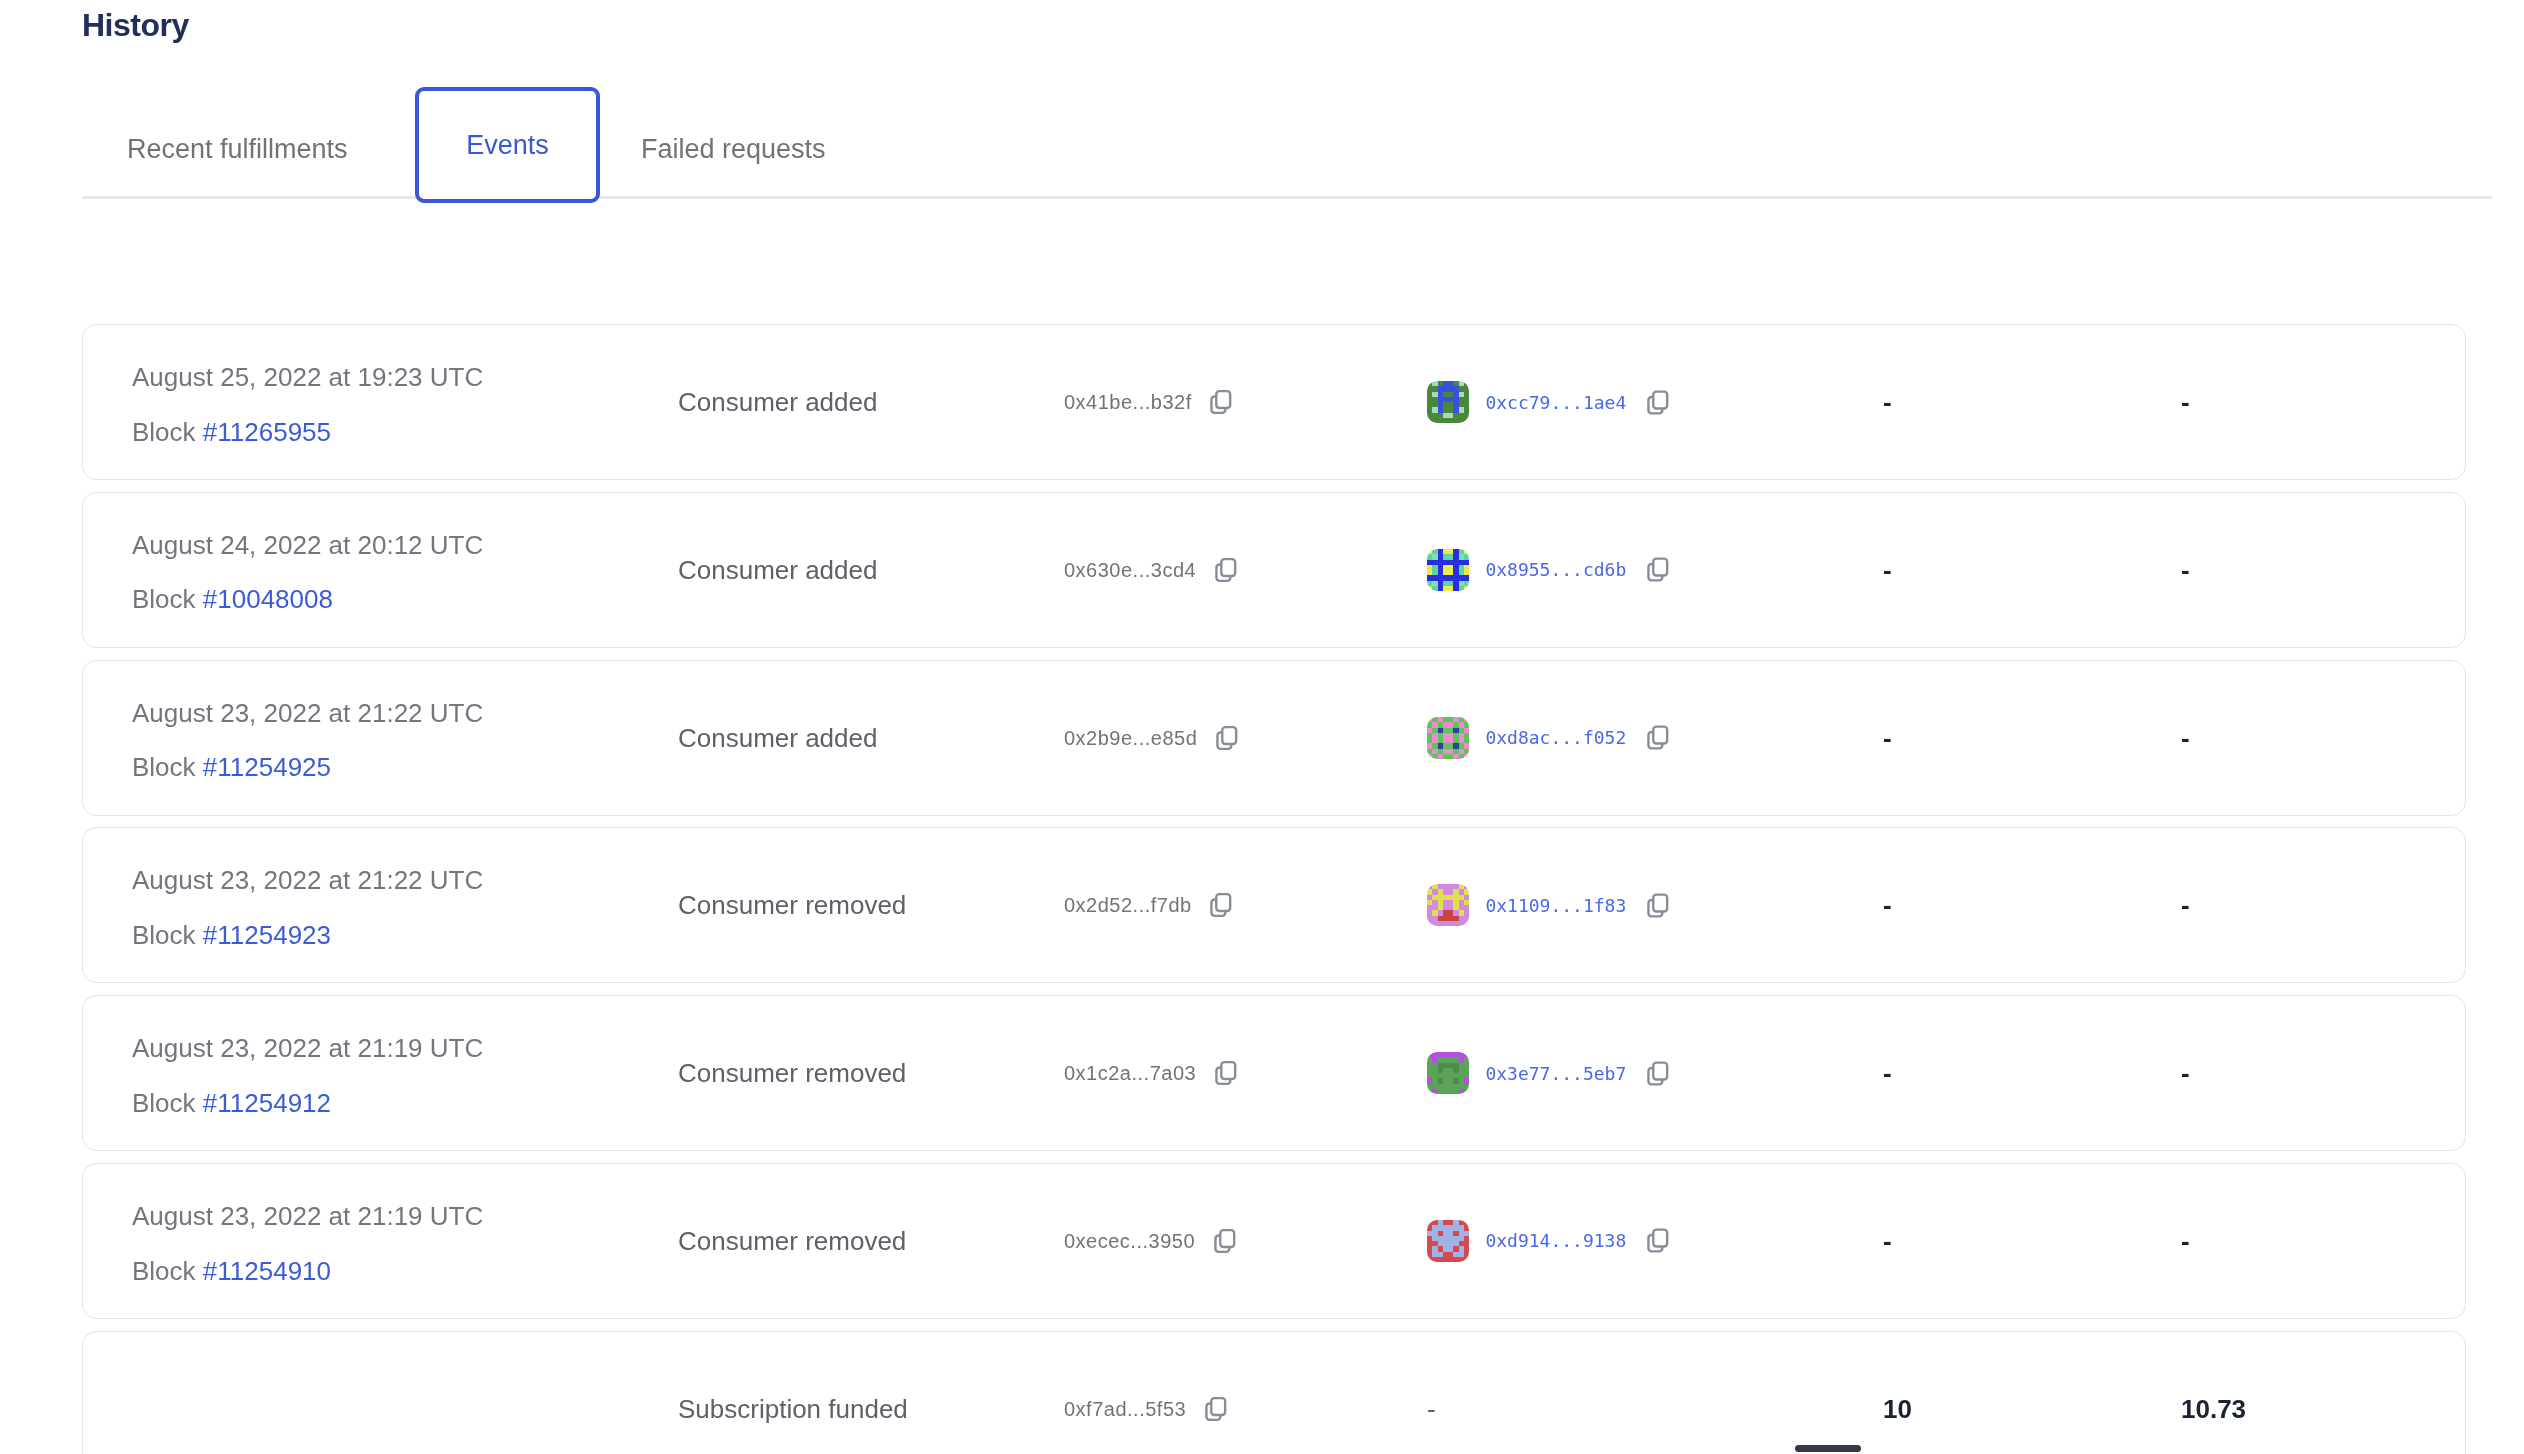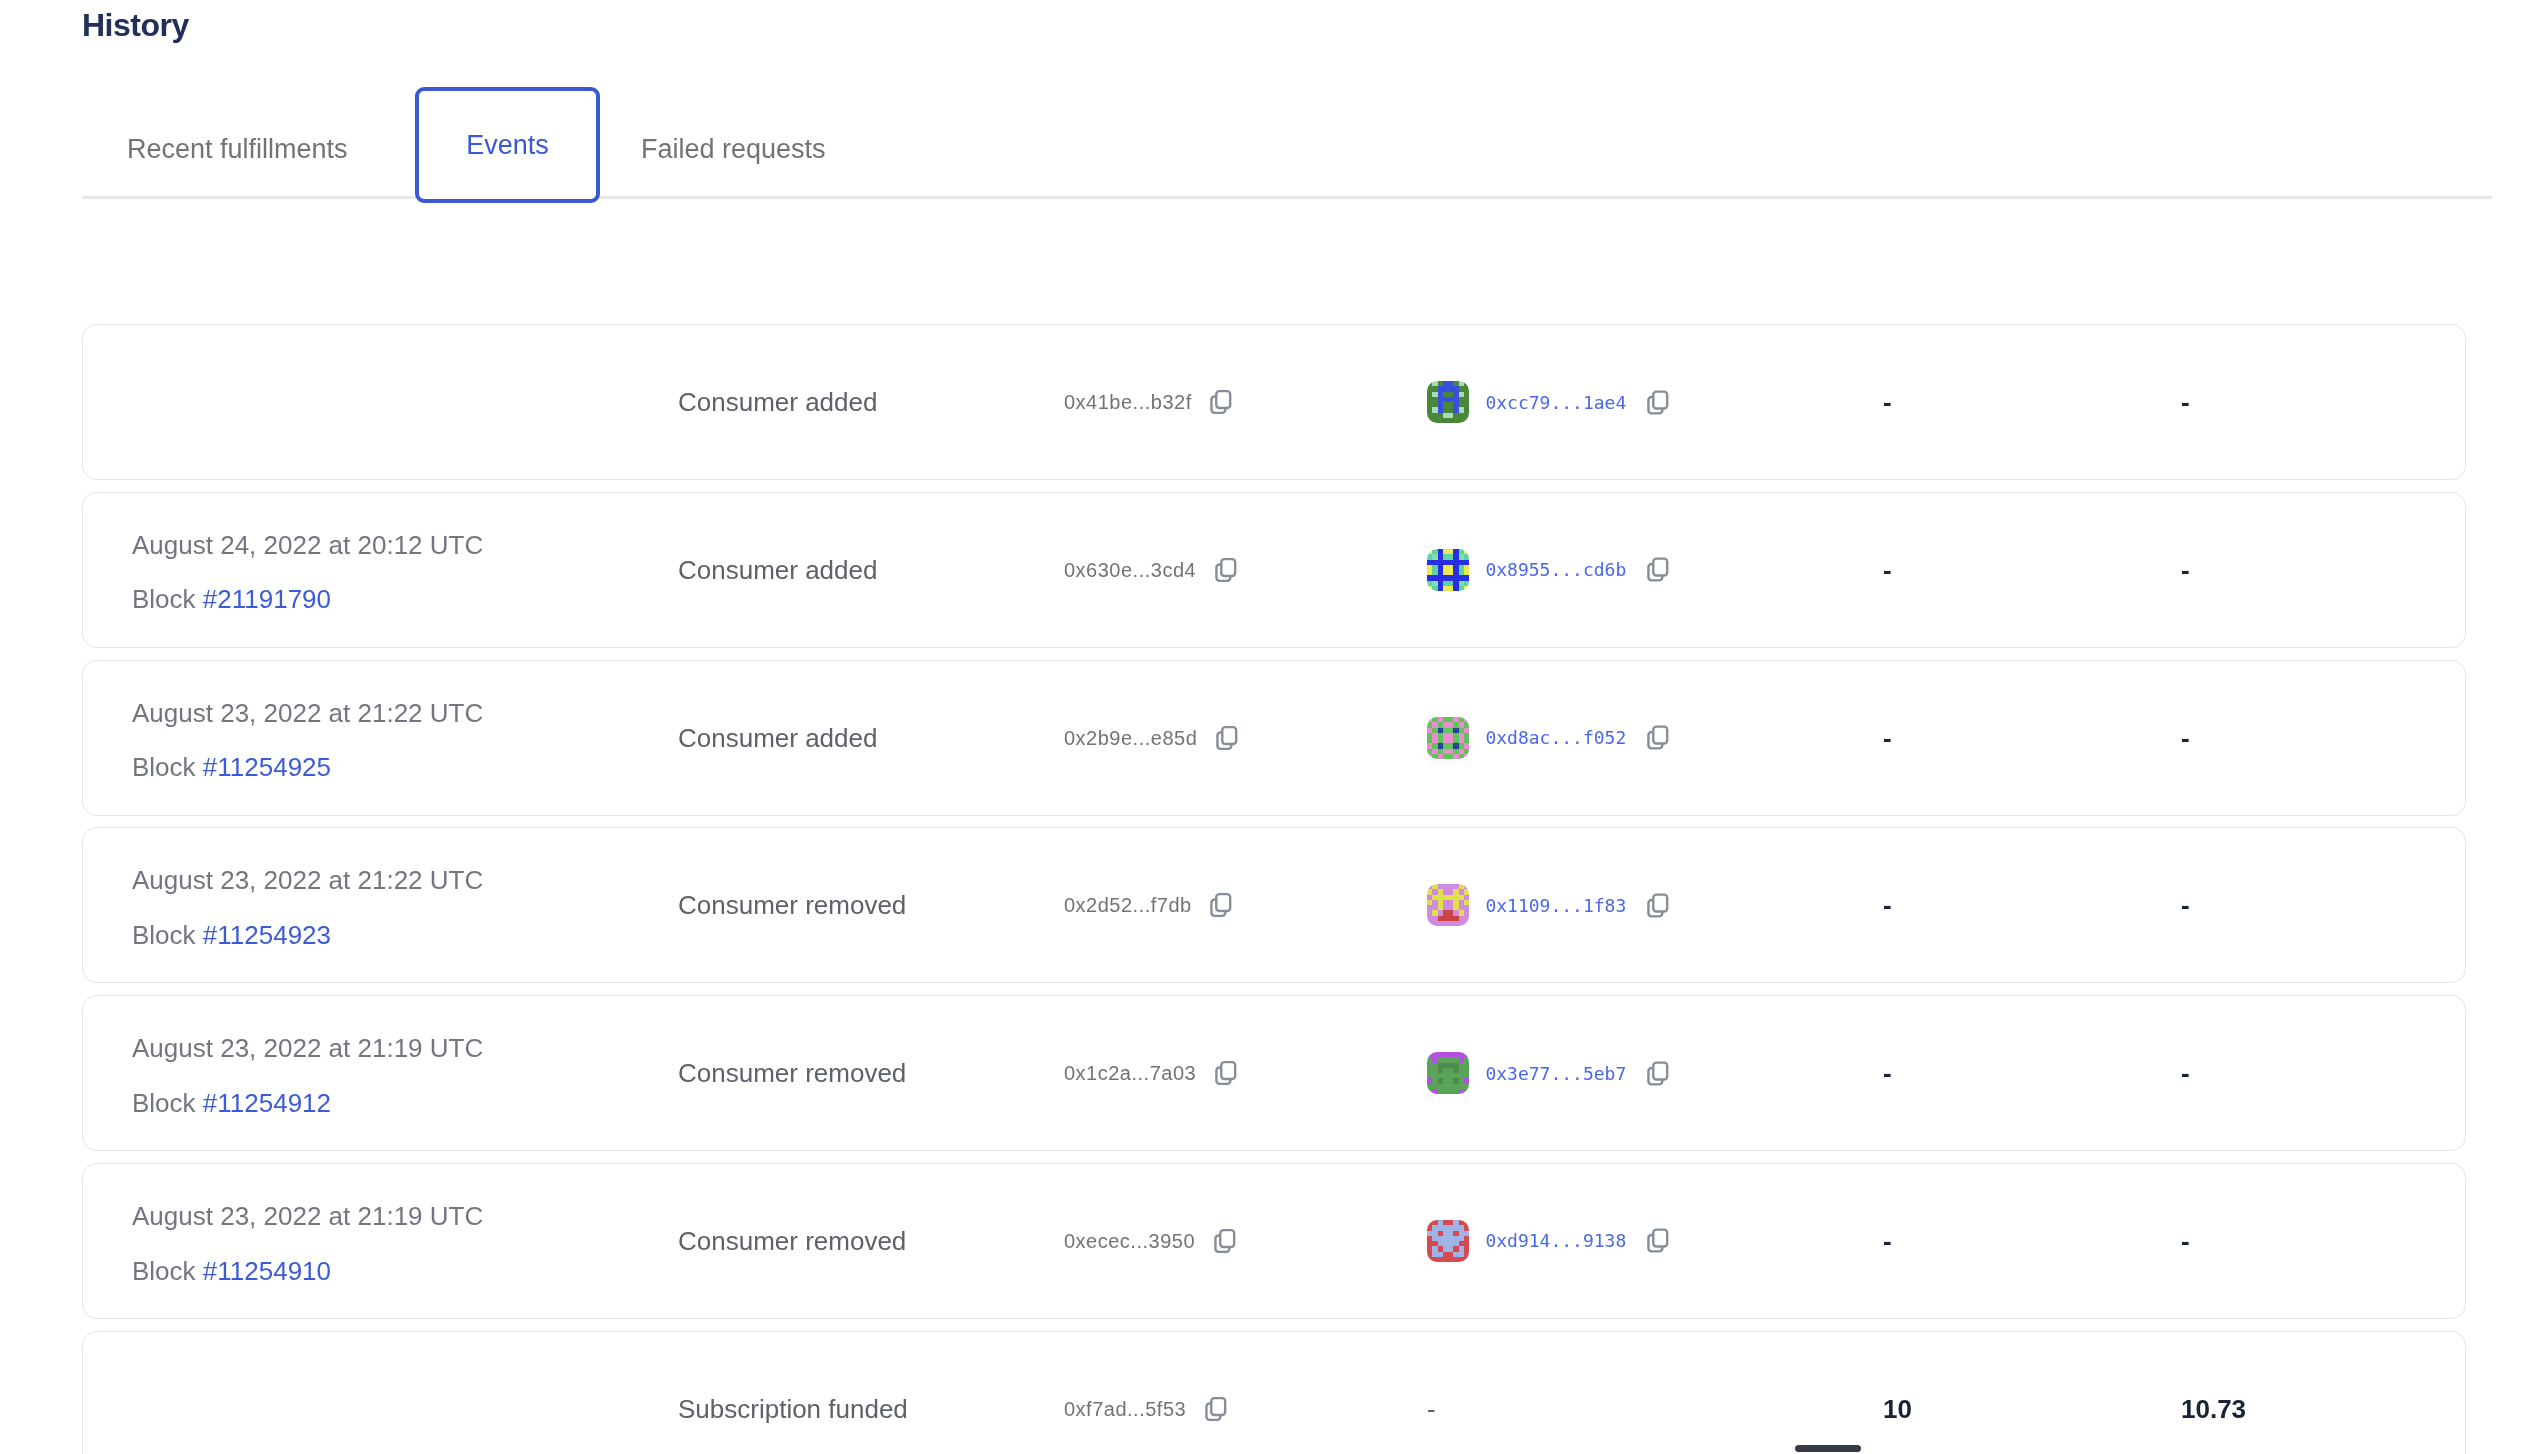--- a/index.html
+++ b/index.html
@@ -90,20 +90,27 @@
   <div>
     <div class="tab tab-plain tab-rf">Recent fulfillments</div>
     <div class="tab tab-active">Events</div>
     <div class="tab tab-plain tab-fr">Failed requests</div>
   </div>
   <div class="tabs-divider"></div>
 
 
   <div class="rows" id="rows">
       <div class="card">
+    <div class="cell cell-time">
+      <div class="date-line">August 25, 2022 at 19:23 UTC</div>
+      <div class="block-line">
+        <span>Block</span>
+        <a class="block-link">#11265955</a>
+      </div>
+    </div>
     <div class="cell cell-event">Consumer added</div>
     <div class="cell cell-hash">
       <a class="tx-link">0x41be...b32f</a>
       <span class="copy-btn">
         <svg width="29" height="33" viewBox="0 0 24 26" fill="none" stroke="#878e98" stroke-width="2">
           <rect x="4.5" y="8.5" width="11.5" height="13.5" rx="2.5" fill="#fff"></rect>
           <rect x="8.5" y="4" width="11.5" height="14" rx="2.5" fill="#fff"></rect>
         </svg>
       </span>
     </div>
@@ -185,21 +192,21 @@
       </span>
     </div>
     <div class="cell cell-amount">-</div>
     <div class="cell cell-balance">-</div>
   </div>
       <div class="card">
     <div class="cell cell-time">
       <div class="date-line">August 24, 2022 at 20:12 UTC</div>
       <div class="block-line">
         <span>Block</span>
-        <a class="block-link">#21191790</a>
+        <a class="block-link">#10048008</a>
       </div>
     </div>
     <div class="cell cell-event">Consumer added</div>
     <div class="cell cell-hash">
       <a class="tx-link">0x630e...3cd4</a>
       <span class="copy-btn">
         <svg width="29" height="33" viewBox="0 0 24 26" fill="none" stroke="#878e98" stroke-width="2">
           <rect x="4.5" y="8.5" width="11.5" height="13.5" rx="2.5" fill="#fff"></rect>
           <rect x="8.5" y="4" width="11.5" height="14" rx="2.5" fill="#fff"></rect>
         </svg>

